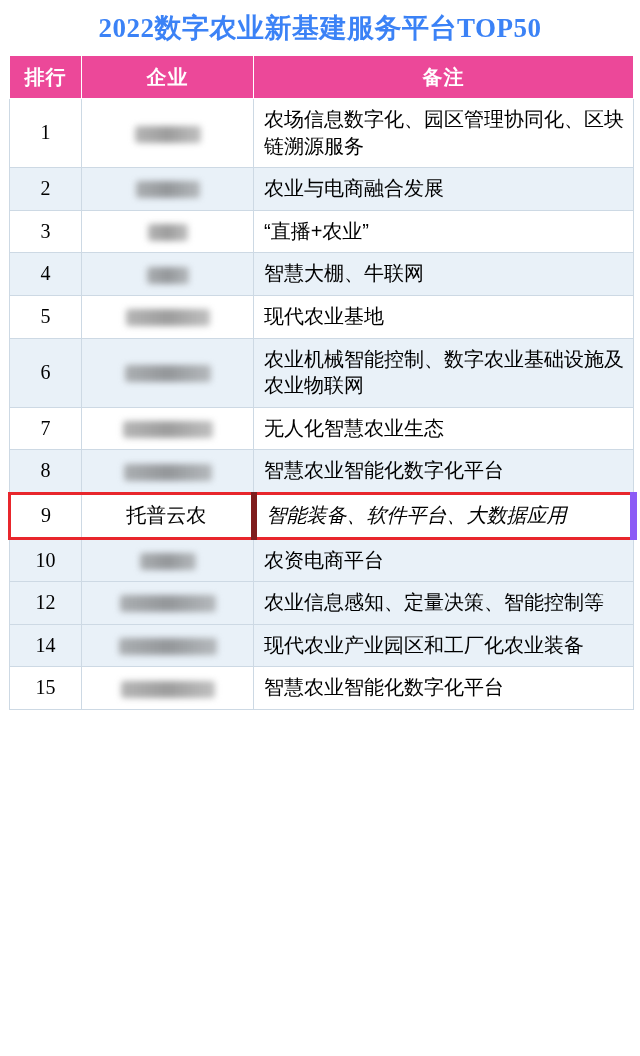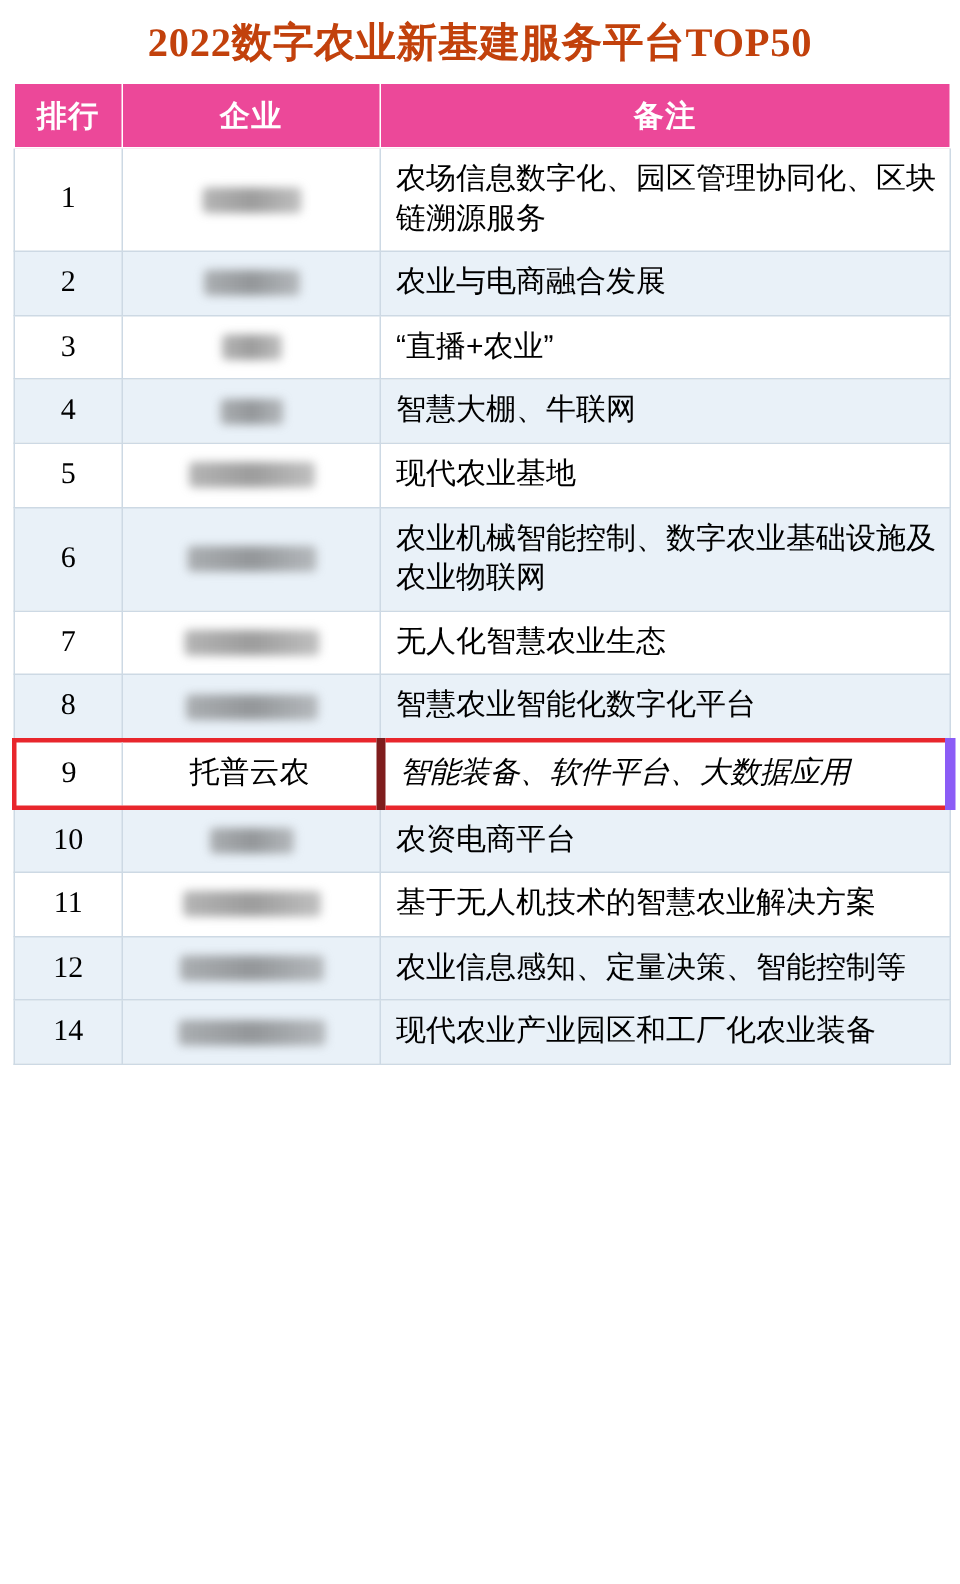--- a/index.html
+++ b/index.html
@@ -21,21 +21,21 @@
     box-sizing: border-box;
     padding: 0 8px;
   }
   .title {
     text-align: center;
     font-family: "Liberation Serif", "DejaVu Serif", serif;
     font-weight: bold;
     font-size: 27px;
     letter-spacing: 0.5px;
     padding: 10px 0 9px 0;
-    color: #c2410c;
+    color: #3b82f6;
     white-space: nowrap;
   }
   table.rank-table {
     border-collapse: collapse;
     width: 624px;
     table-layout: fixed;
     margin: 0 auto;
   }
   table.rank-table col.c-rank { width: 72px; }
   table.rank-table col.c-company { width: 172px; }
@@ -174,31 +174,31 @@
         <tr class="highlight">
           <td class="rank">9</td>
           <td class="company">托普云农</td>
           <td class="note">智能装备、软件平台、大数据应用</td>
         </tr>
         <tr class="alt">
           <td class="rank">10</td>
           <td class="company"><span class="blurred" style="width: 56px;">&nbsp;</span></td>
           <td class="note">农资电商平台</td>
         </tr>
-        <tr class="plain">
-          <td class="rank">11</td>
-          <td class="company"><span class="blurred" style="width: 92px;">&nbsp;</span></td>
-          <td class="note">基于无人机技术的智慧农业解决方案</td>
-        </tr>
         <tr class="alt">
           <td class="rank">12</td>
           <td class="company"><span class="blurred" style="width: 96px;">&nbsp;</span></td>
           <td class="note">农业信息感知、定量决策、智能控制等</td>
         </tr>
         <tr class="alt">
           <td class="rank">14</td>
           <td class="company"><span class="blurred" style="width: 98px;">&nbsp;</span></td>
           <td class="note">现代农业产业园区和工厂化农业装备</td>
         </tr>
+        <tr class="plain">
+          <td class="rank">15</td>
+          <td class="company"><span class="blurred" style="width: 94px;">&nbsp;</span></td>
+          <td class="note">智慧农业智能化数字化平台</td>
+        </tr>
       </tbody>
   </table>
 
 </div>
 
 </body></html>

